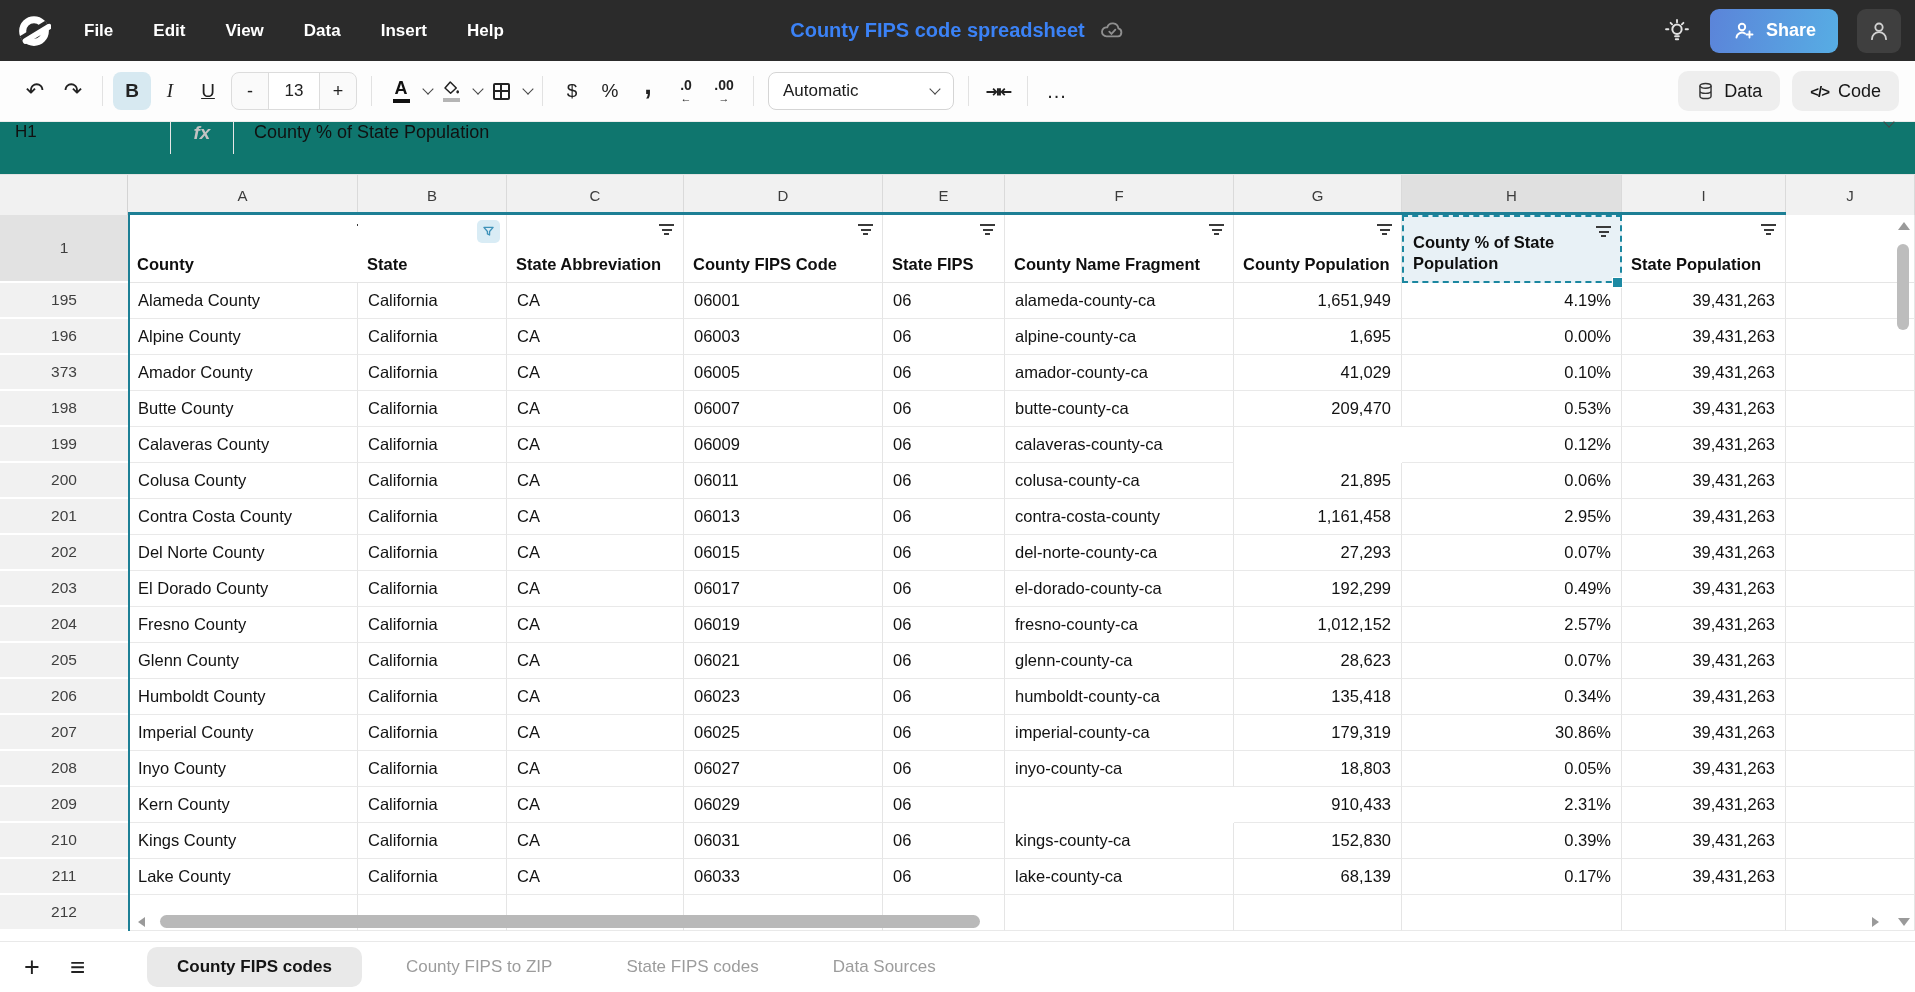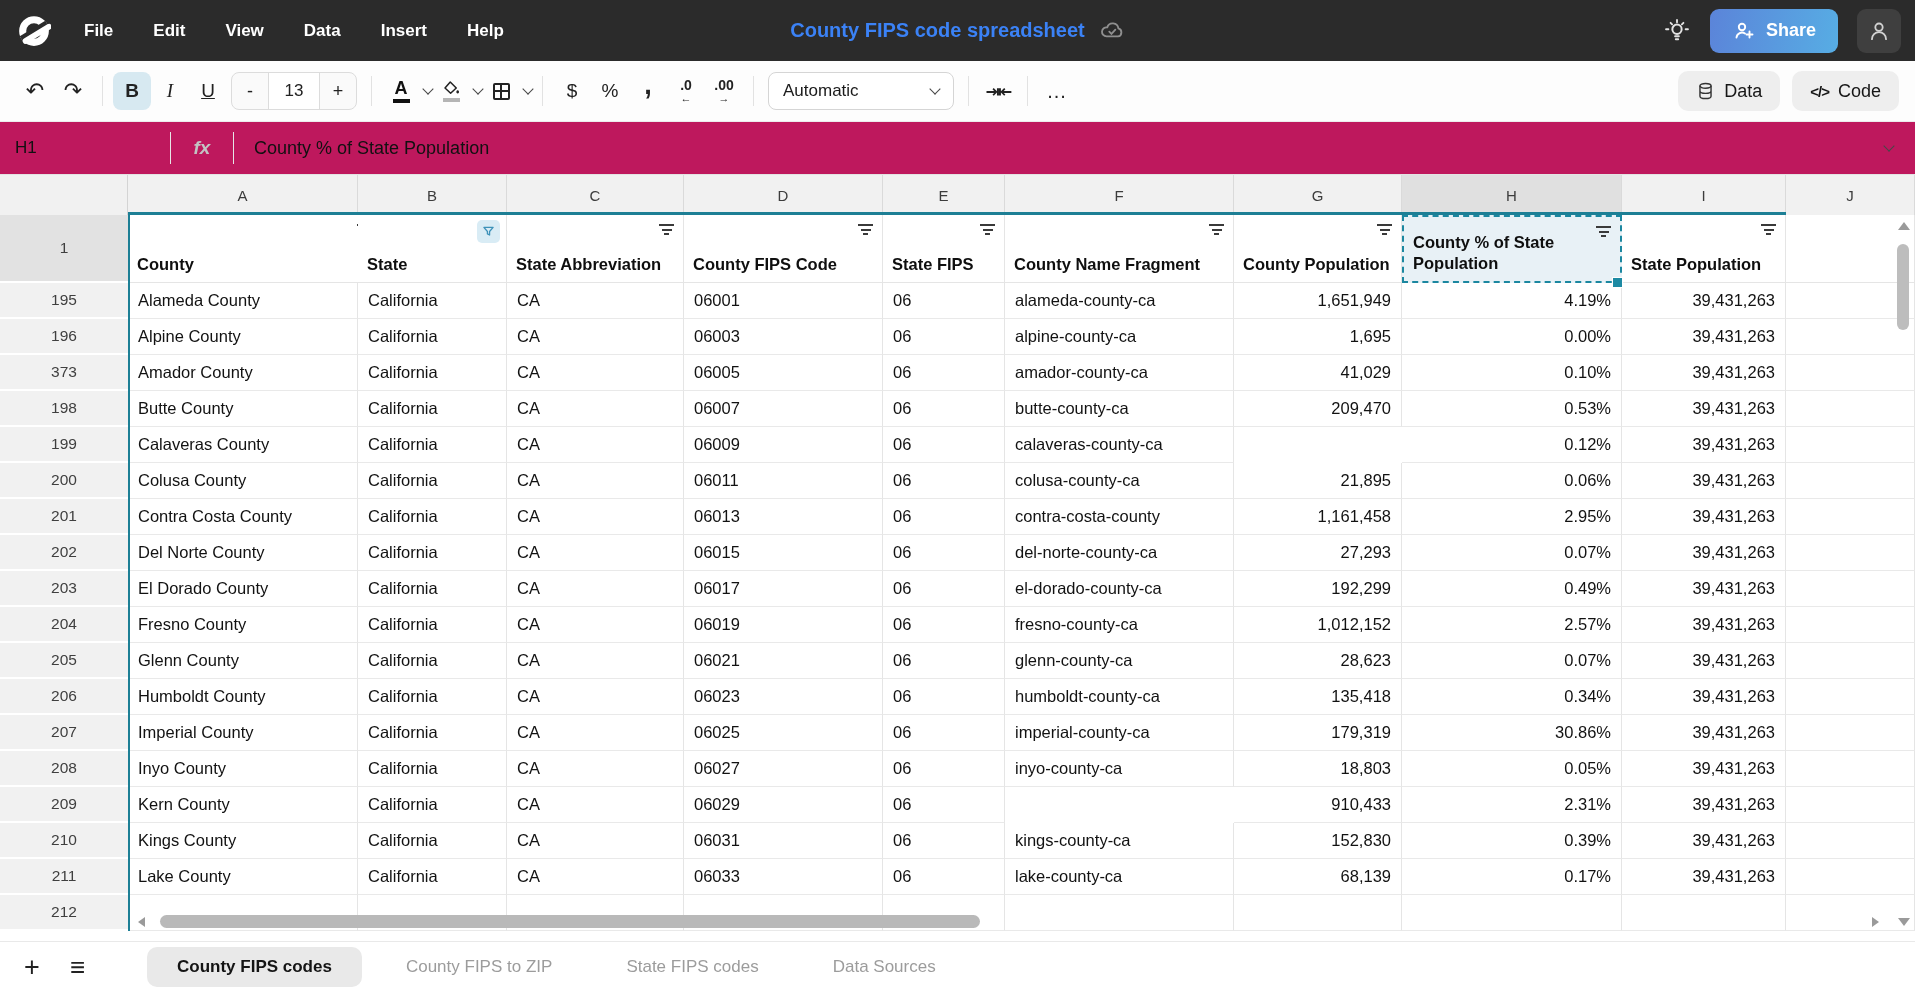--- a/index.html
+++ b/index.html
@@ -55,22 +55,22 @@
     display:flex; align-items:center; padding:0 14px; font-size:17px; color:#1a1a1a; margin:0 4px; }
   #format-dd .chev { margin-left:auto; }
   .merge-ico { font-size:17px; letter-spacing:-2px; color:#222; font-weight:700; }
   #more-btn { font-size:20px; letter-spacing:1px; }
   #toolbar-right { margin-left:auto; display:flex; gap:12px; margin-right:16px; }
   .pill-btn { height:40px; padding:0 18px; border-radius:10px; background:#eeeeee; display:flex;
     align-items:center; gap:9px; font-size:18px; color:#161616; }
   .code-glyph { font-size:15px; font-weight:700; letter-spacing:-1px; }
 
   
-  #formulabar { position:absolute; left:0; top:122px; width:1915px; height:53px; background:#be185d;
-    border-bottom:1px solid #e3e3e3; display:flex; align-items:center; }
+  #formulabar { position:absolute; left:0; top:122px; width:1915px; height:53px; background:#0f766e;
+    border-bottom:1px solid #e3e3e3; display:flex; align-items:flex-start; }
   #cell-ref { width:170px; padding-left:15px; font-size:17px; color:#111; }
   .fdiv { width:1px; height:32px; background:#e6e6e6; }
   #fx { width:62px; text-align:center; font-size:19px; font-style:italic; font-weight:700; color:#c3c3c3; }
   #formula-value { padding-left:20px; font-size:18px; color:#111; flex:1; }
   #fb-chev { margin-right:22px; }
 
   
   #sheet { position:absolute; left:0; top:175px; width:1915px; height:766px; background:#fff; overflow:hidden; }
   #letters-row { position:absolute; left:0; top:0; width:1915px; height:40px; border-bottom:1px solid #d9d9d9; background:#fff; }
   .letter-cell { position:absolute; top:0; height:40px; background:#f1f1f1; border-right:1px solid #dadada;

